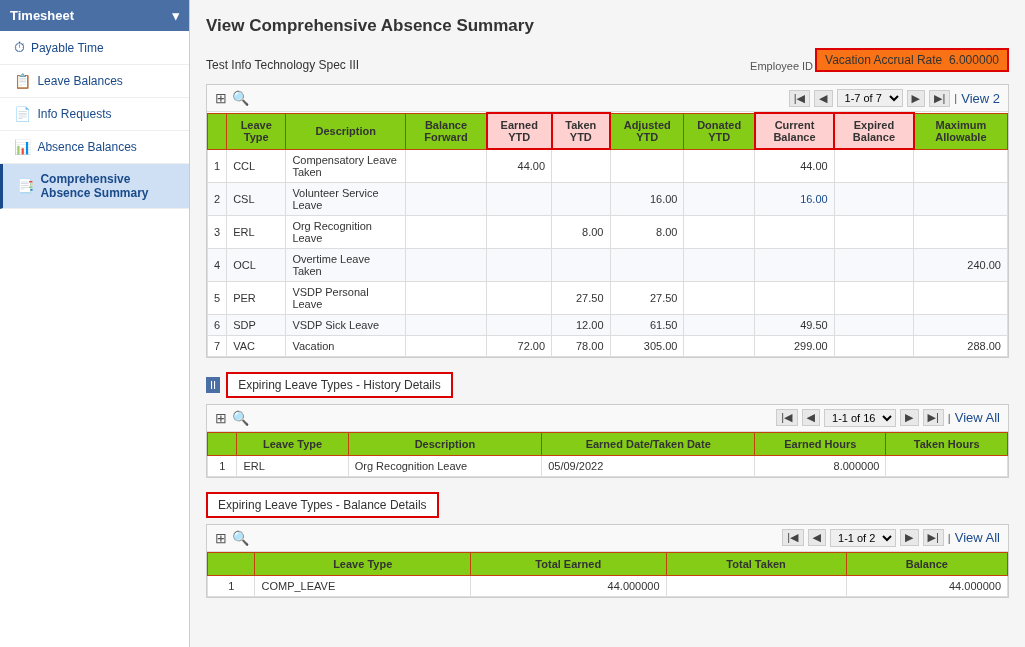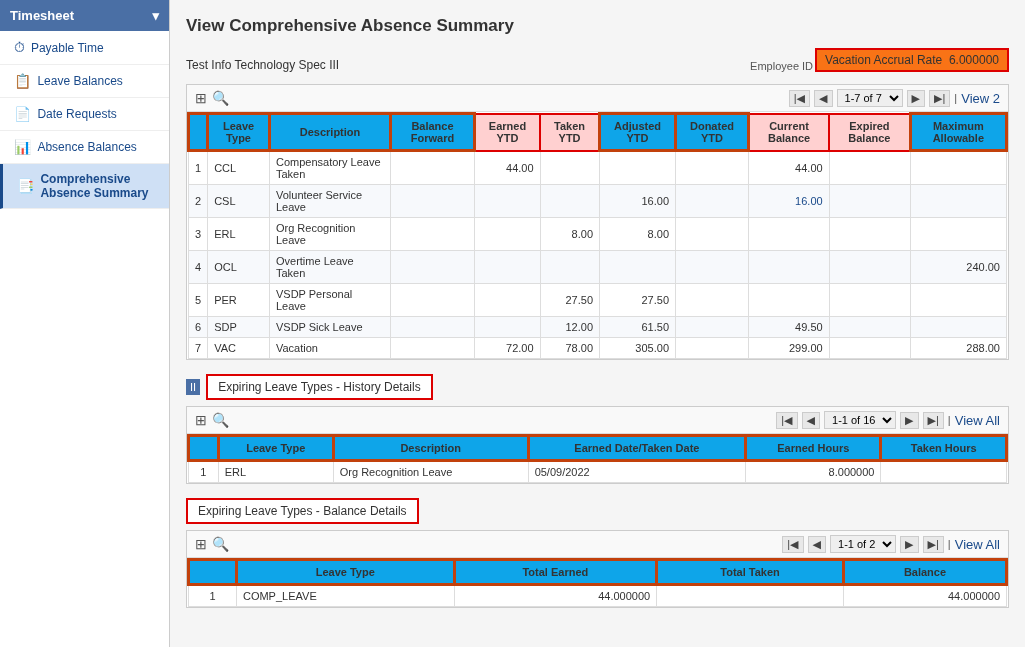--- a/index.html
+++ b/index.html
@@ -1,19 +1,19 @@
 <!DOCTYPE html>
 <html><head>
   <meta charset="utf-8">
   <style>
     * { box-sizing: border-box; margin: 0; padding: 0; }
     body { font-family: Arial, sans-serif; font-size: 12px; background: #f0f0f0; display: flex; height: 647px; overflow: hidden; }
 
     
-    .sidebar { width: 170px; background: #fff; border-right: 1px solid #ccc; display: flex; flex-direction: column; flex-shrink: 0; }
+    .sidebar { width: 190px; background: #fff; border-right: 1px solid #ccc; display: flex; flex-direction: column; flex-shrink: 0; }
     .sidebar-header { background: #4a6fa5; color: #fff; padding: 8px 10px; display: flex; justify-content: space-between; align-items: center; font-weight: bold; font-size: 13px; }
     .sidebar-item { padding: 8px 10px 8px 14px; color: #1a4a8a; cursor: pointer; display: flex; align-items: center; gap: 6px; border-bottom: 1px solid #eee; font-size: 12px; }
     .sidebar-item.active { background: #cfe0f5; font-weight: bold; border-left: 3px solid #1a4a8a; }
     .sidebar-item .icon { font-size: 14px; }
 
     
     .main { flex: 1; background: #f5f5f5; overflow-y: auto; padding: 16px; }
     .page-title { font-size: 17px; font-weight: bold; color: #333; margin-bottom: 12px; }
 
     
@@ -28,21 +28,21 @@
     .table-toolbar { display: flex; align-items: center; justify-content: space-between; padding: 4px 8px; border-bottom: 1px solid #ddd; background: #f9f9f9; }
     .toolbar-left { display: flex; gap: 6px; align-items: center; }
     .toolbar-right { display: flex; align-items: center; gap: 4px; font-size: 11px; color: #555; }
     .toolbar-icon { cursor: pointer; color: #555; font-size: 14px; }
     .nav-btn { background: #e8e8e8; border: 1px solid #ccc; cursor: pointer; padding: 1px 4px; font-size: 11px; color: #444; }
     .nav-btn:disabled { color: #aaa; cursor: default; }
     .page-select { font-size: 11px; border: 1px solid #ccc; padding: 1px 3px; }
     .view-link { color: #1a4a8a; cursor: pointer; font-size: 13px; }
 
     table { width: 100%; border-collapse: collapse; font-size: 11px; }
-    th { background: #0ea5e9; color: #333; font-weight: bold; padding: 5px 6px; border: 3px solid #c2410c; text-align: center; font-size: 11px; }
+    th { background: #84cc16; color: #333; font-weight: bold; padding: 5px 6px; border: 1px solid #c2410c; text-align: center; font-size: 11px; }
     td { padding: 4px 6px; border: 1px solid #ddd; color: #333; }
     tr:nth-child(even) td { background: #f7f9fc; }
     tr:nth-child(odd) td { background: #fff; }
     td.num { text-align: right; }
     td.center { text-align: center; }
     .blue-val { color: #1a4a8a; }
     th.highlight { background: #ffd0d0; border: 2px solid #d00; }
 
     
     .section-label { display: flex; align-items: center; margin: 10px 0 6px 0; }
@@ -60,21 +60,21 @@
   <div class="sidebar-item">
     <span class="icon">⏱</span>
     <span>Payable Time</span>
   </div>
   <div class="sidebar-item">
     <span class="icon">📋</span>
     <span>Leave Balances</span>
   </div>
   <div class="sidebar-item">
     <span class="icon">📄</span>
-    <span>Date Requests</span>
+    <span>Info Requests</span>
   </div>
   <div class="sidebar-item">
     <span class="icon">📊</span>
     <span>Absence Balances</span>
   </div>
   <div class="sidebar-item active">
     <span class="icon">📑</span>
     <span>Comprehensive Absence Summary</span>
   </div>
 </div>

